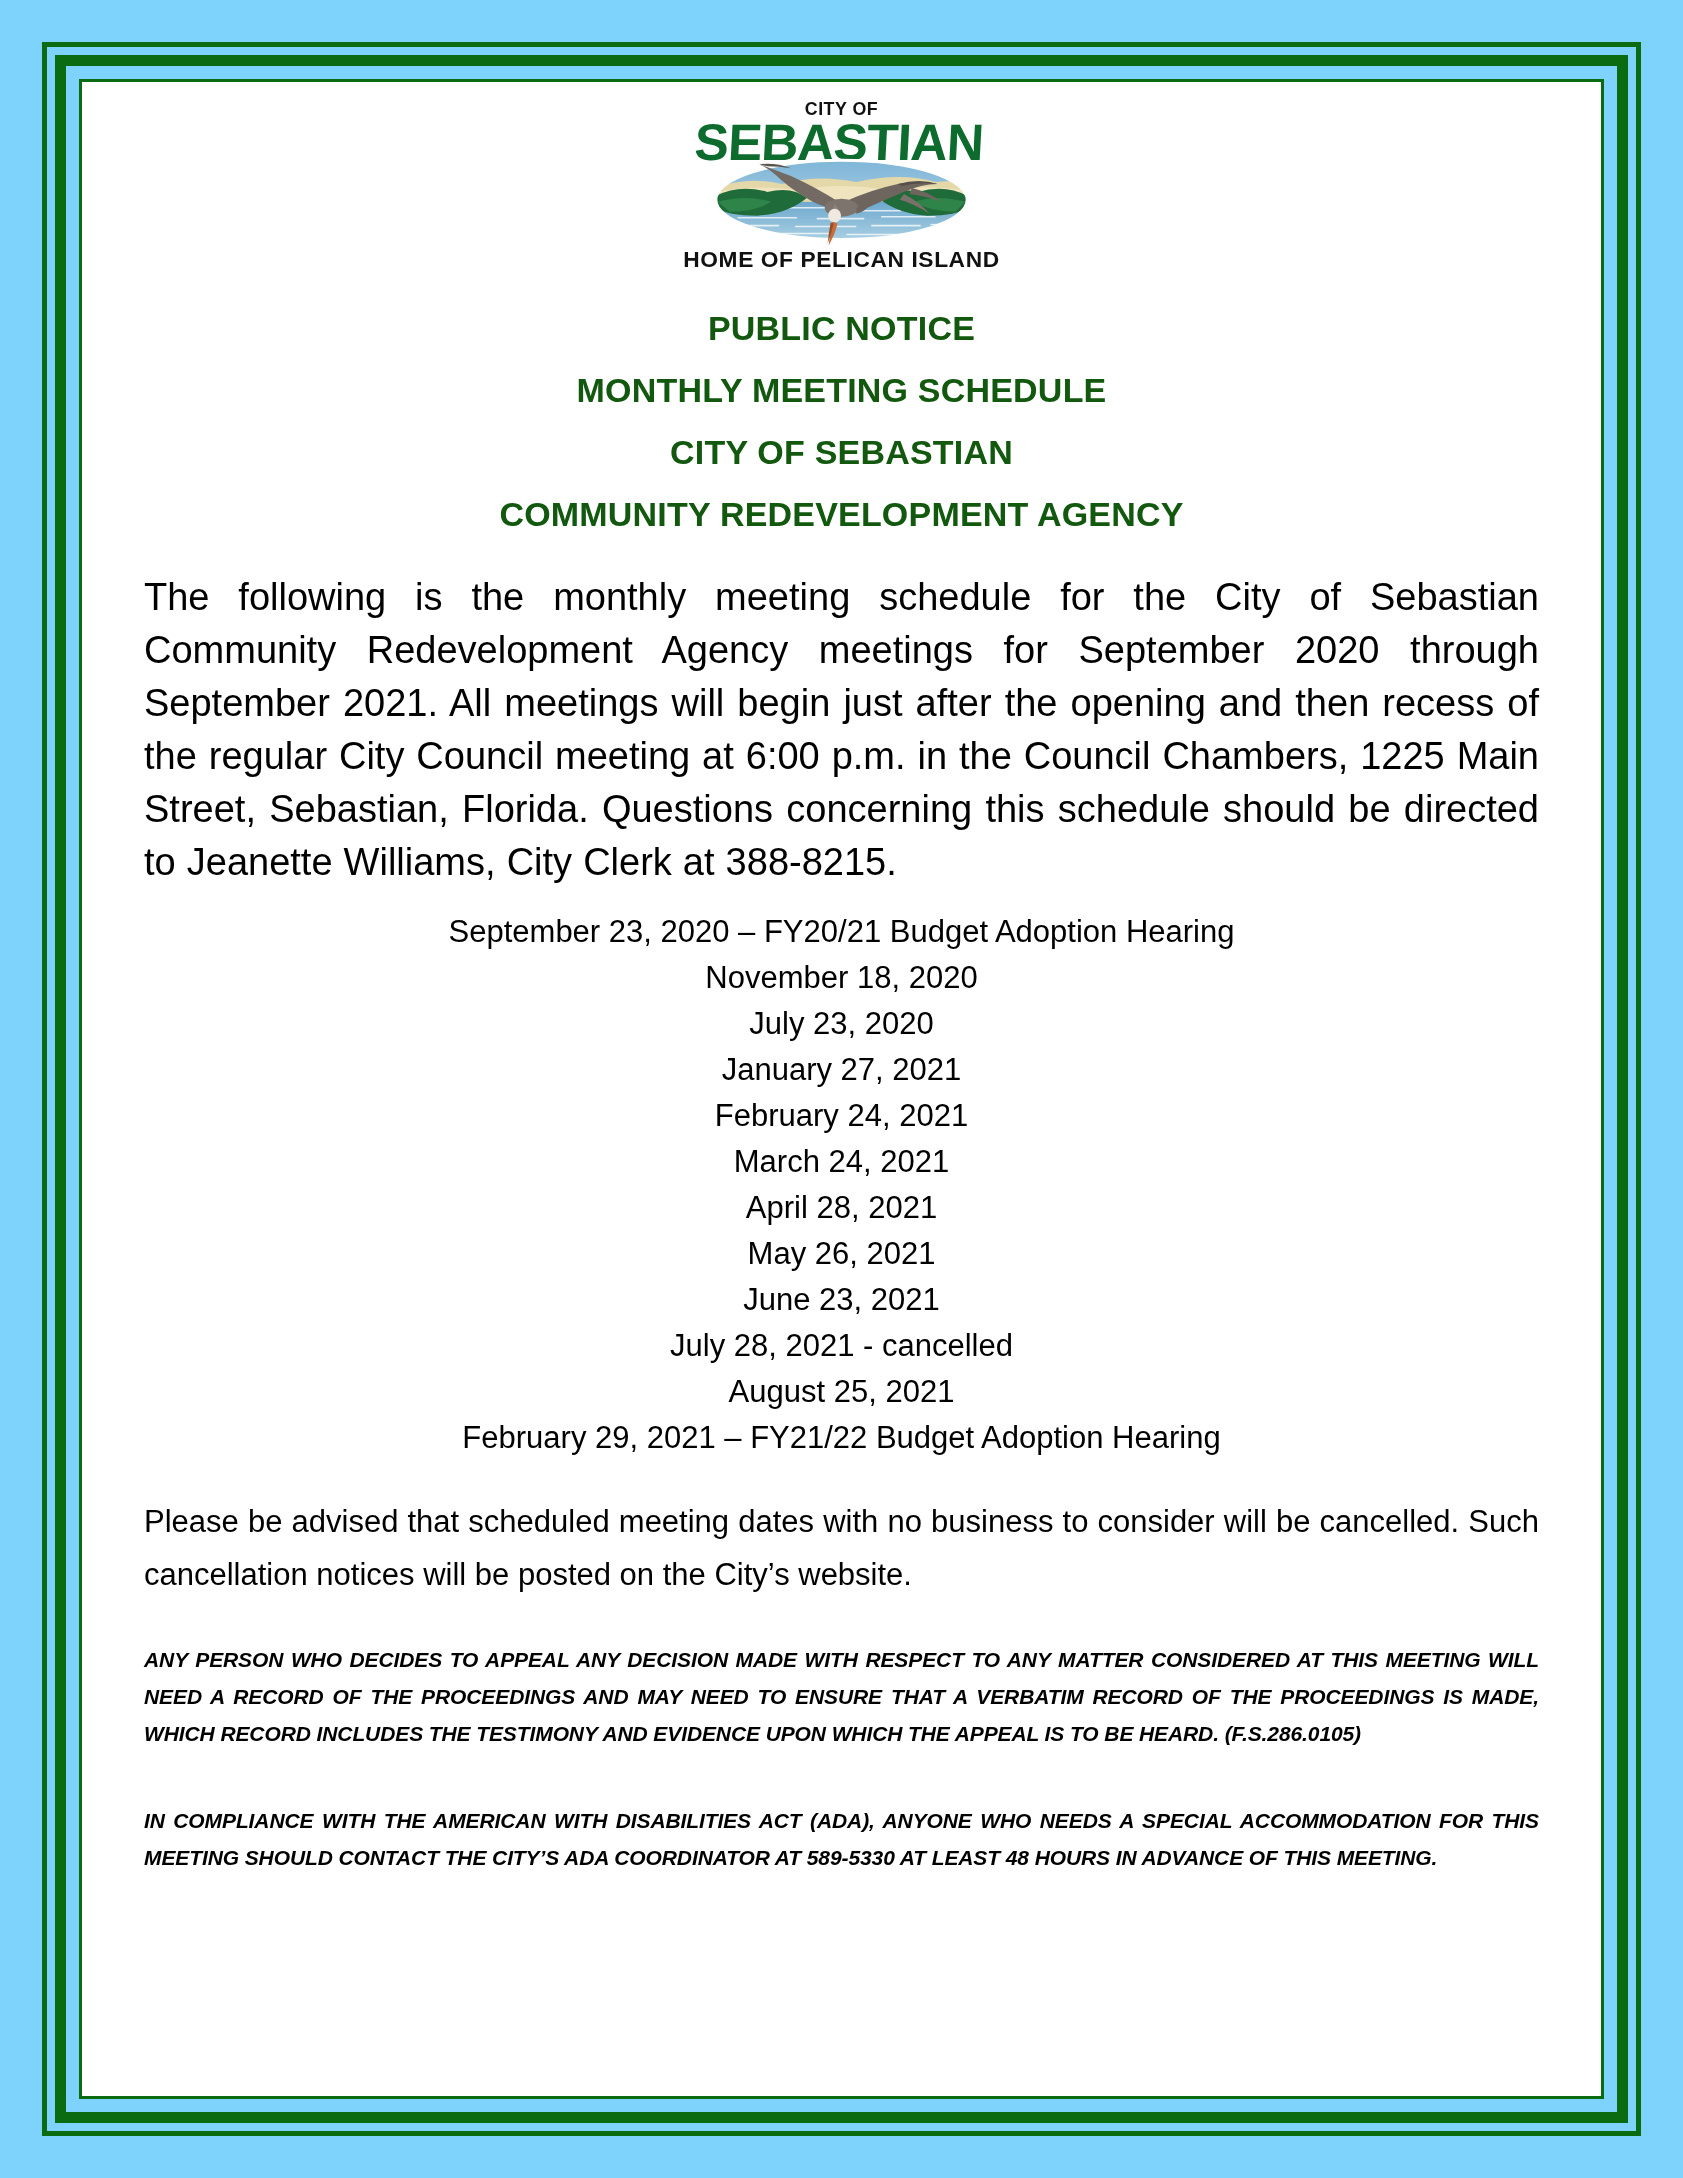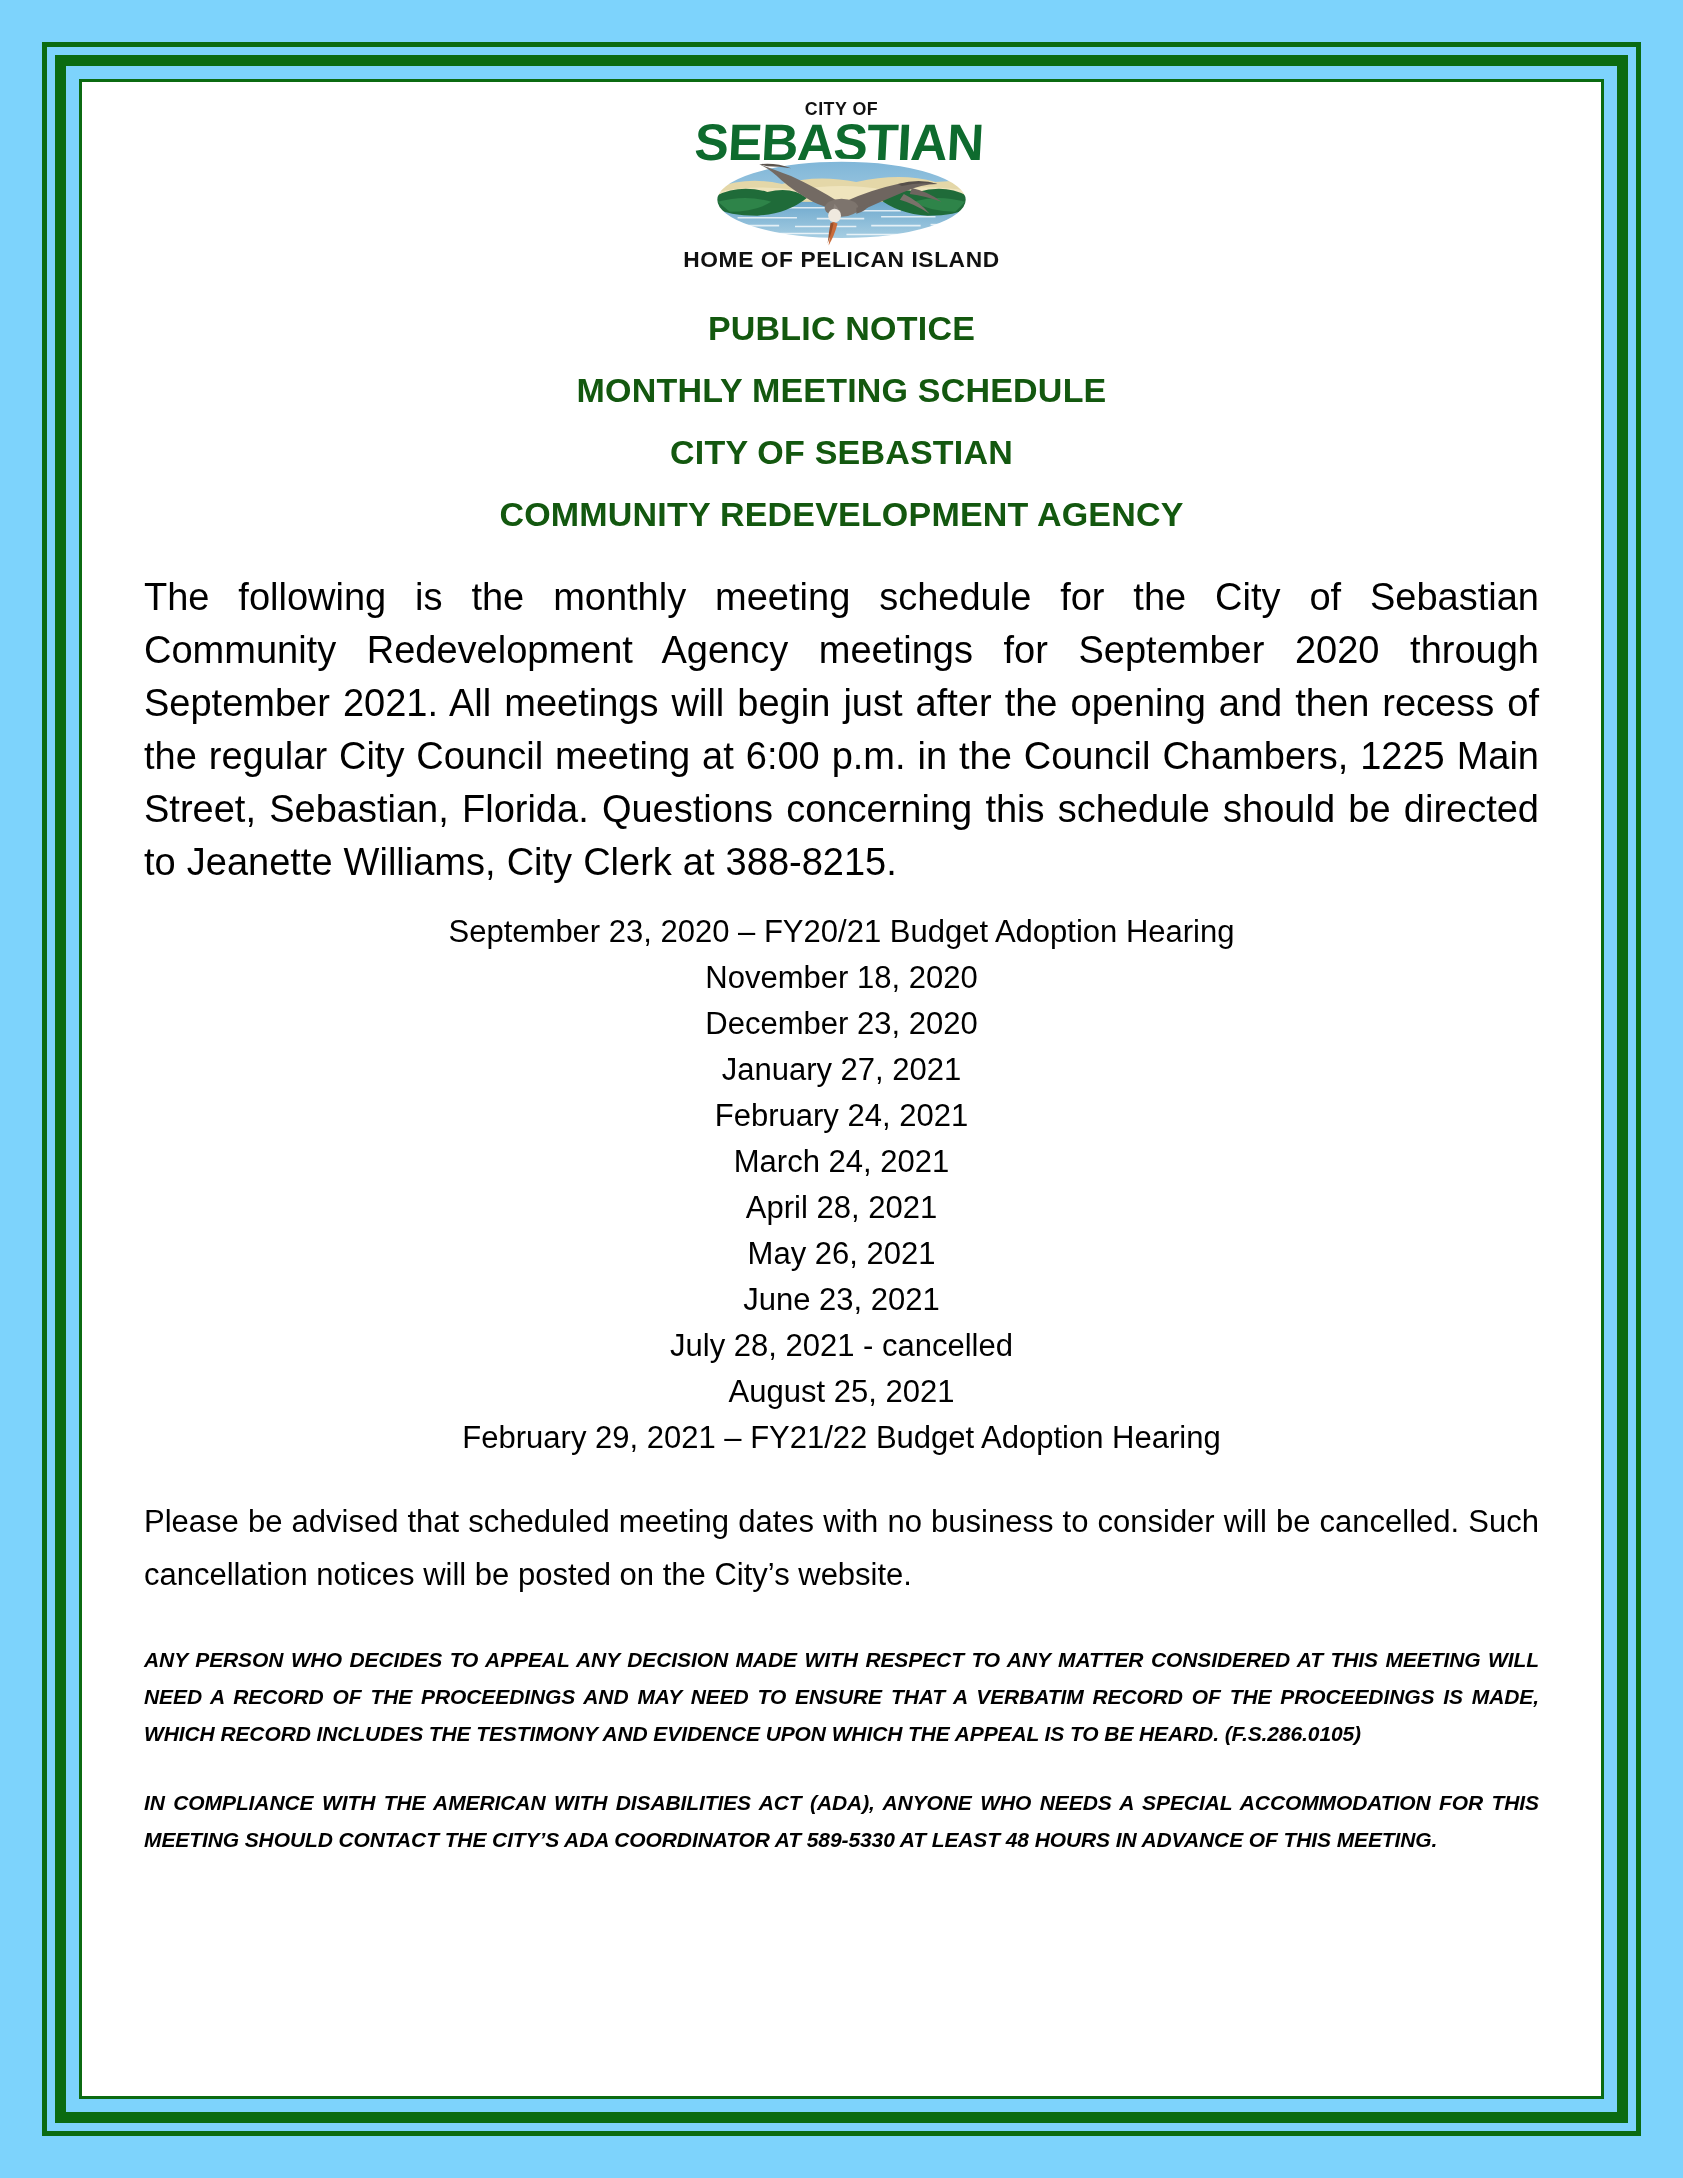--- a/index.html
+++ b/index.html
@@ -129,21 +129,21 @@
     font-size: 21px;
     line-height: 37px;
     font-style: italic;
     font-weight: bold;
     color: #000000;
     text-align: justify;
     text-justify: inter-word;
     letter-spacing: -0.1px;
   }
   .legal.second {
-    margin-top: 32px;
+    margin-top: 50px;
   }
 </style>
 </head>
 <body>
 
 <div class="page">
 
   <div class="frame-outer"></div>
   <div class="frame-inner"></div>
   <div class="frame-content"></div>
@@ -235,21 +235,21 @@
       <div class="hline">MONTHLY MEETING SCHEDULE</div>
       <div class="hline">CITY OF SEBASTIAN</div>
       <div class="hline">COMMUNITY REDEVELOPMENT AGENCY</div>
     </div>
 
     <div class="para">The following is the monthly meeting schedule for the City of Sebastian Community Redevelopment Agency meetings for September 2020 through September 2021.  All meetings will begin just after the opening and then recess of the regular City Council meeting at 6:00 p.m. in the Council Chambers, 1225 Main Street, Sebastian, Florida.  Questions concerning this schedule should be directed to Jeanette Williams, City Clerk at 388-8215.</div>
 
     <div class="dates">
       <div class="date-line">September 23, 2020 – FY20/21 Budget Adoption Hearing</div>
       <div class="date-line">November 18, 2020</div>
-      <div class="date-line">December 23, 2020</div>
+      <div class="date-line">July 23, 2020</div>
       <div class="date-line">January 27, 2021</div>
       <div class="date-line">February 24, 2021</div>
       <div class="date-line">March 24, 2021</div>
       <div class="date-line">April 28, 2021</div>
       <div class="date-line">May 26, 2021</div>
       <div class="date-line">June 23, 2021</div>
       <div class="date-line">July 28, 2021 - cancelled</div>
       <div class="date-line">August 25, 2021</div>
       <div class="date-line">February 29, 2021 – FY21/22 Budget Adoption Hearing</div>
     </div>

